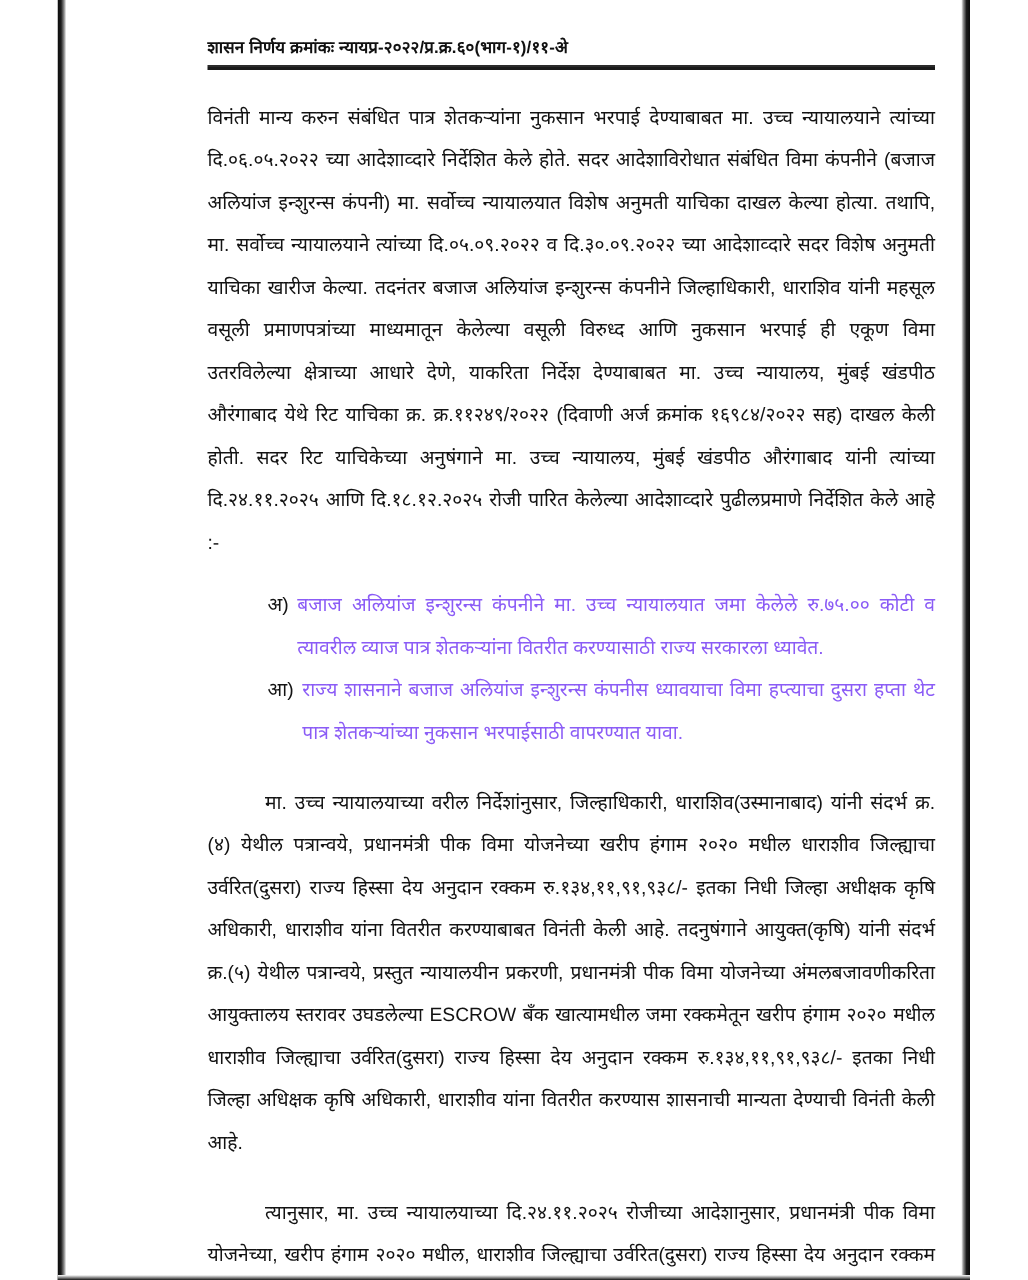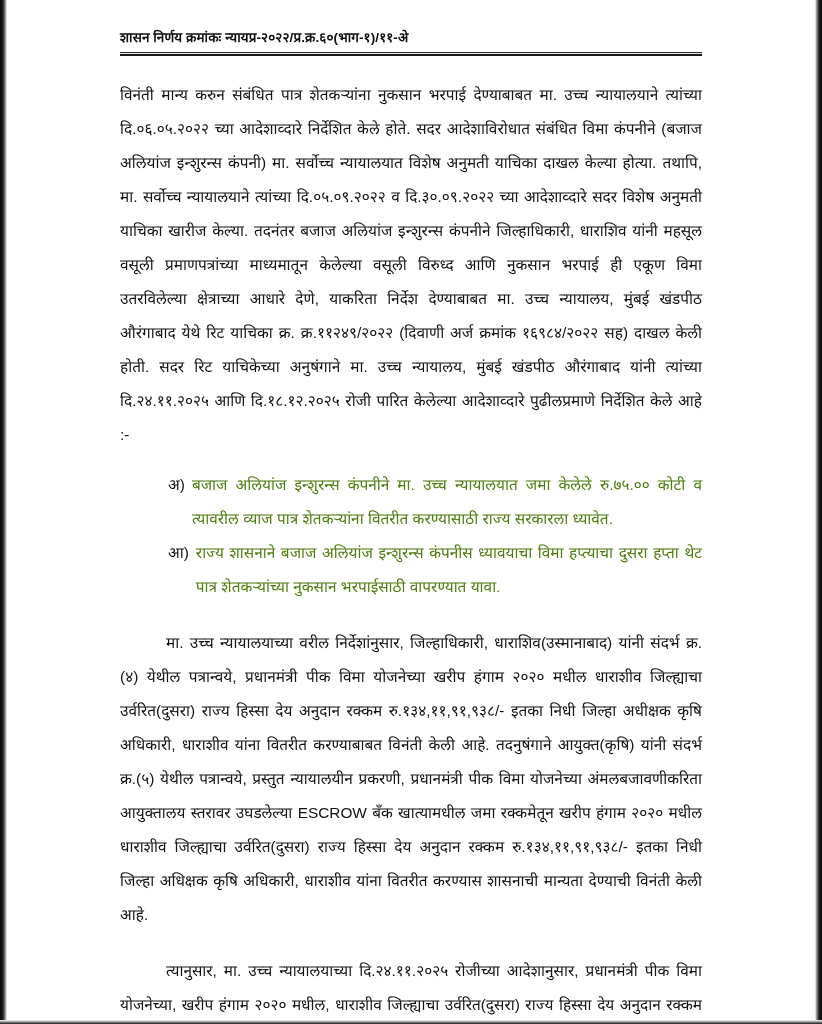--- a/index.html
+++ b/index.html
@@ -6,21 +6,21 @@
   html, body {
     margin: 0;
     padding: 0;
     background: #ffffff;
   }
   body {
     font-family: "Liberation Serif", "DejaVu Serif", serif;
   }
   .page {
     position: relative;
-    width: 822px;
+    width: 730px;
     height: 1024px;
     margin: 0 auto;
     background: #ffffff;
     overflow: hidden;
     box-sizing: border-box;
   }
   
   .edge-left, .edge-right {
     position: absolute;
     top: 0;
@@ -99,21 +99,21 @@
     line-height: 34px;
     color: #131313;
     flex: 0 0 auto;
     padding-right: 7px;
     white-space: nowrap;
   }
   .sub-body {
     font-family: "Liberation Sans", "DejaVu Sans", sans-serif;
     font-size: 15.4px;
     line-height: 34px;
-    color: #4d7c0f;
+    color: #8b5cf6;
     text-align: justify;
     text-justify: inter-word;
     flex: 1 1 auto;
   }
 </style>
 </head>
 <body>
 
 <div class="page">
 

